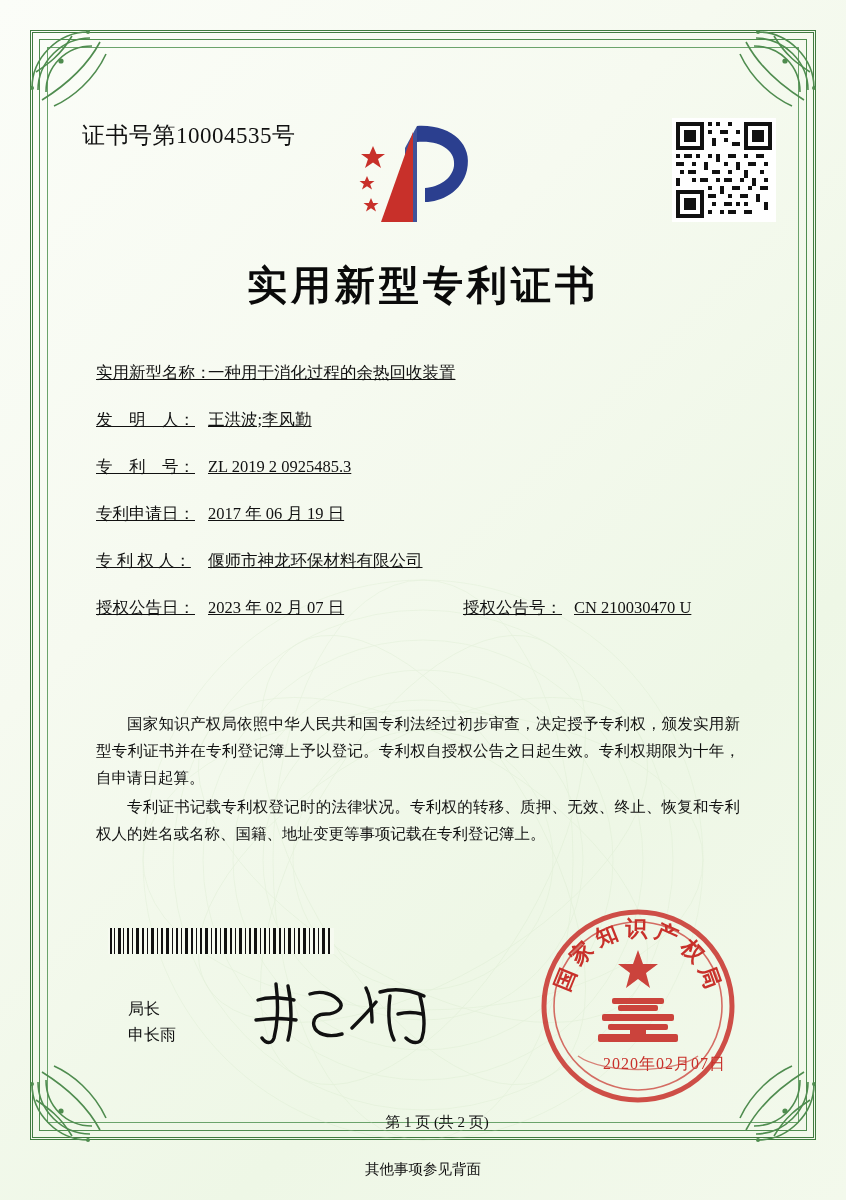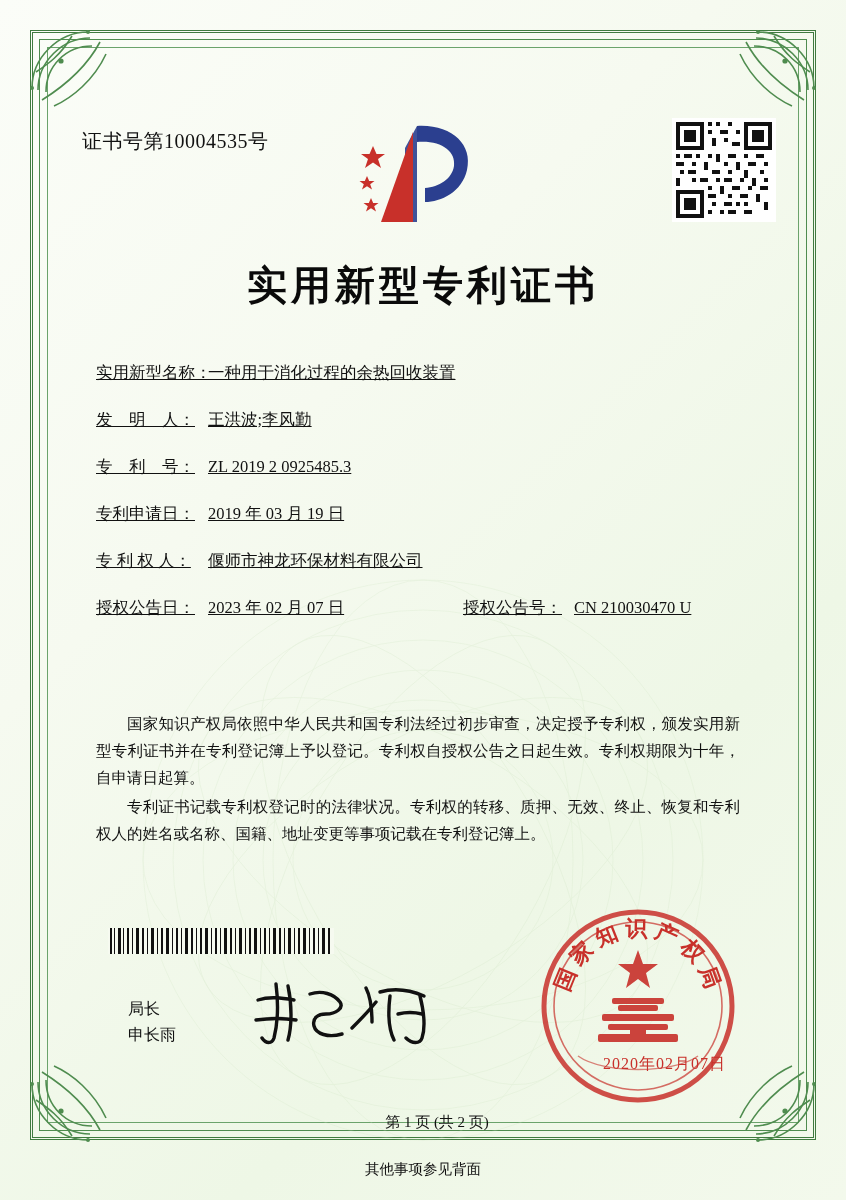--- a/index.html
+++ b/index.html
@@ -63,22 +63,22 @@
     left: 50%; top: 560px;
     transform: translateX(-50%);
     width: 600px; height: 600px;
     opacity: 0.35;
     pointer-events: none;
   }
 
   
   .cert-no {
     position: absolute;
-    left: 82px; top: 128px;
-    font-size: 20px;
+    left: 82px; top: 120px;
+    font-size: 23px;
     color: #111;
     letter-spacing: 0.5px;
     text-align: center;
   }
 
   .logo {
     position: absolute;
     left: 355px; top: 118px;
     width: 120px; height: 110px;
   }
@@ -403,21 +403,21 @@
     <div class="row">
       <span class="lbl">发　明　人：</span>
       <span class="val">王洪波;李风勤</span>
     </div>
     <div class="row">
       <span class="lbl">专　利　号：</span>
       <span class="val">ZL 2019 2 0925485.3</span>
     </div>
     <div class="row">
       <span class="lbl">专利申请日：</span>
-      <span class="val">2019 年 03 月 19 日</span>
+      <span class="val">2017 年 06 月 19 日</span>
     </div>
     <div class="row">
       <span class="lbl">专 利 权 人：</span>
       <span class="val">偃师市神龙环保材料有限公司</span>
     </div>
     <div class="row dual">
       <span class="lbl">授权公告日：</span>
       <span class="val">2023 年 02 月 07 日</span>
       <span class="lbl2">授权公告号：</span>
       <span>CN 210030470 U</span>

